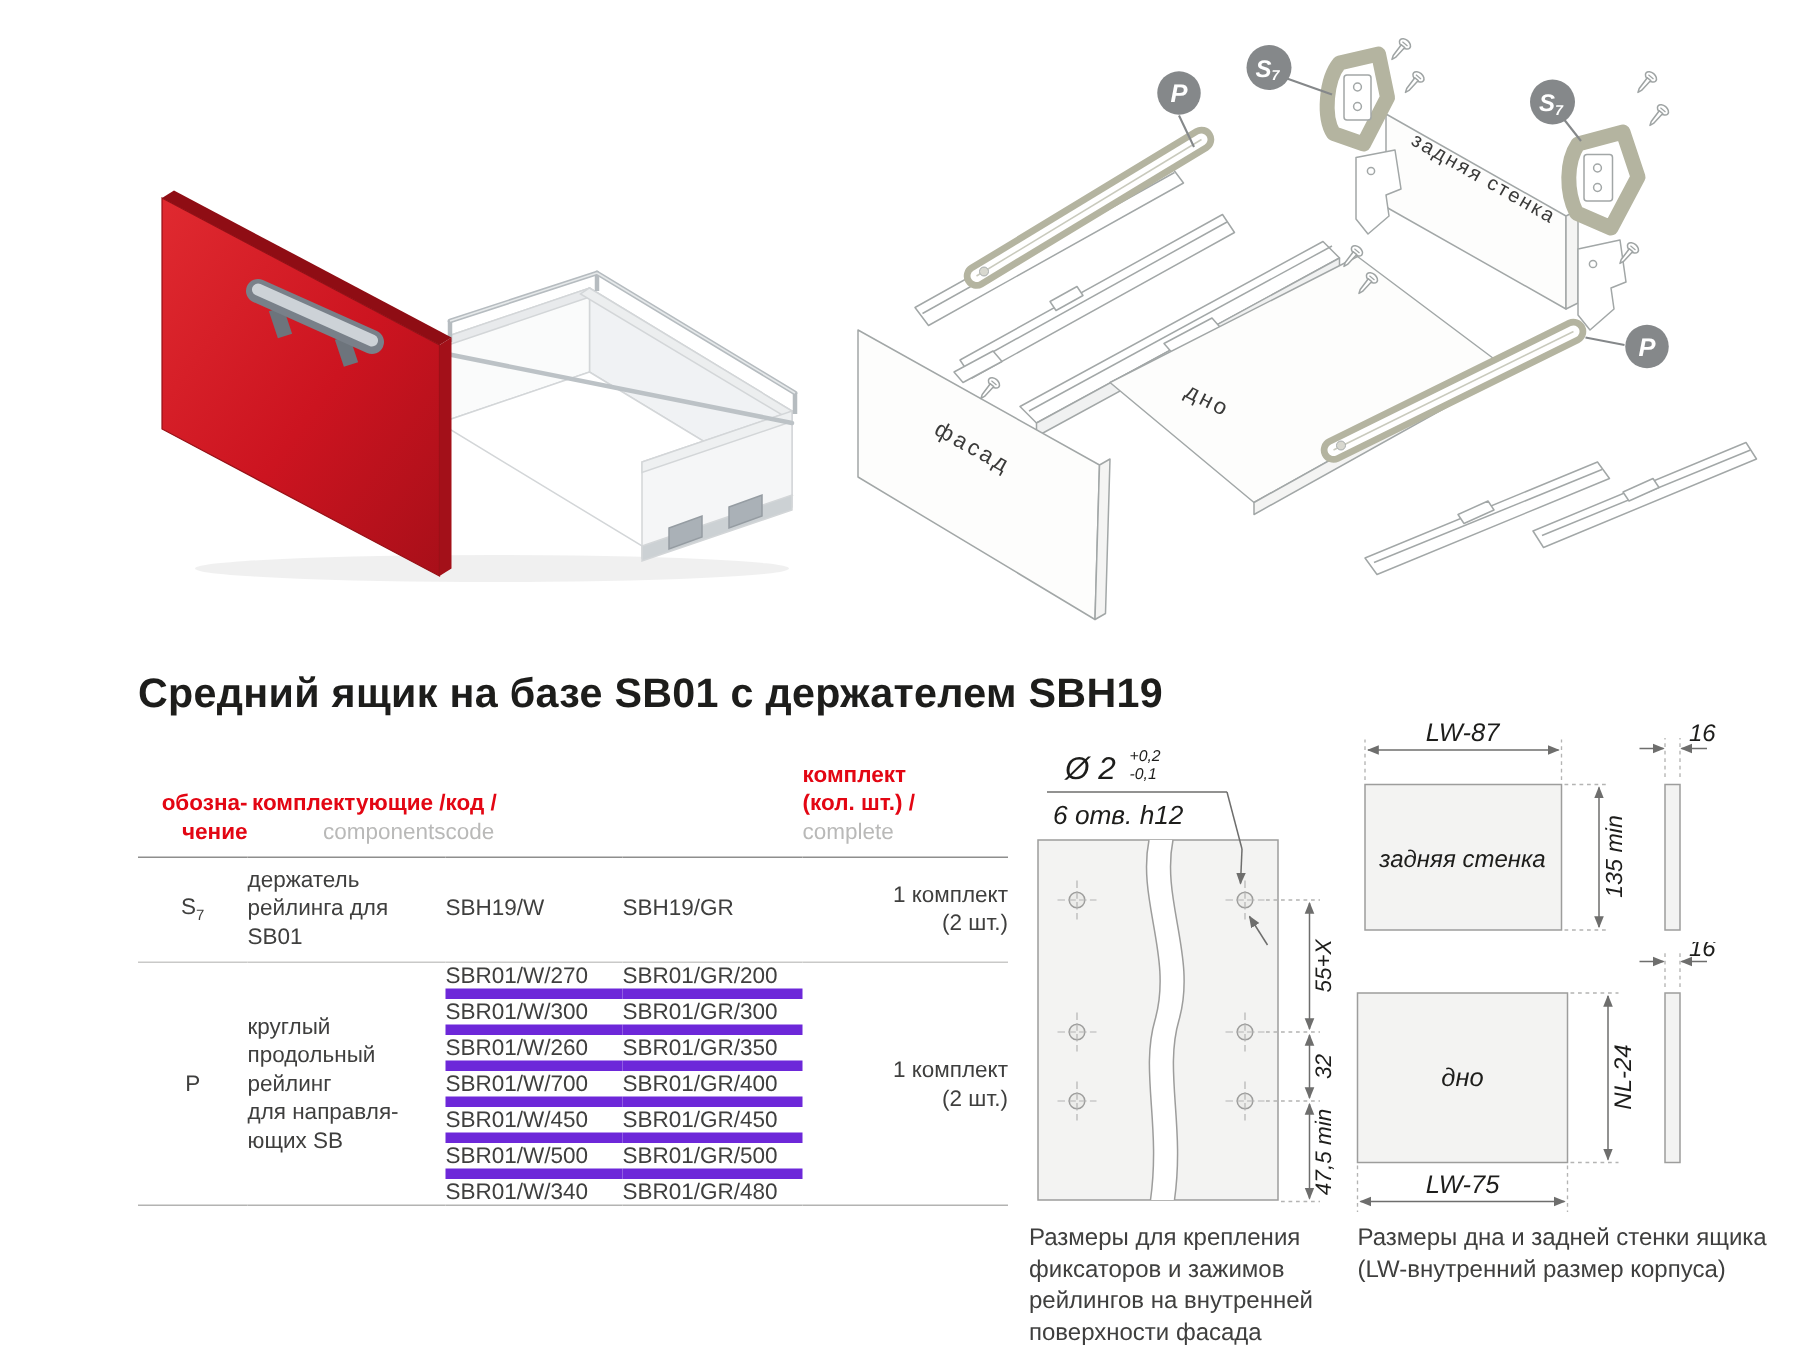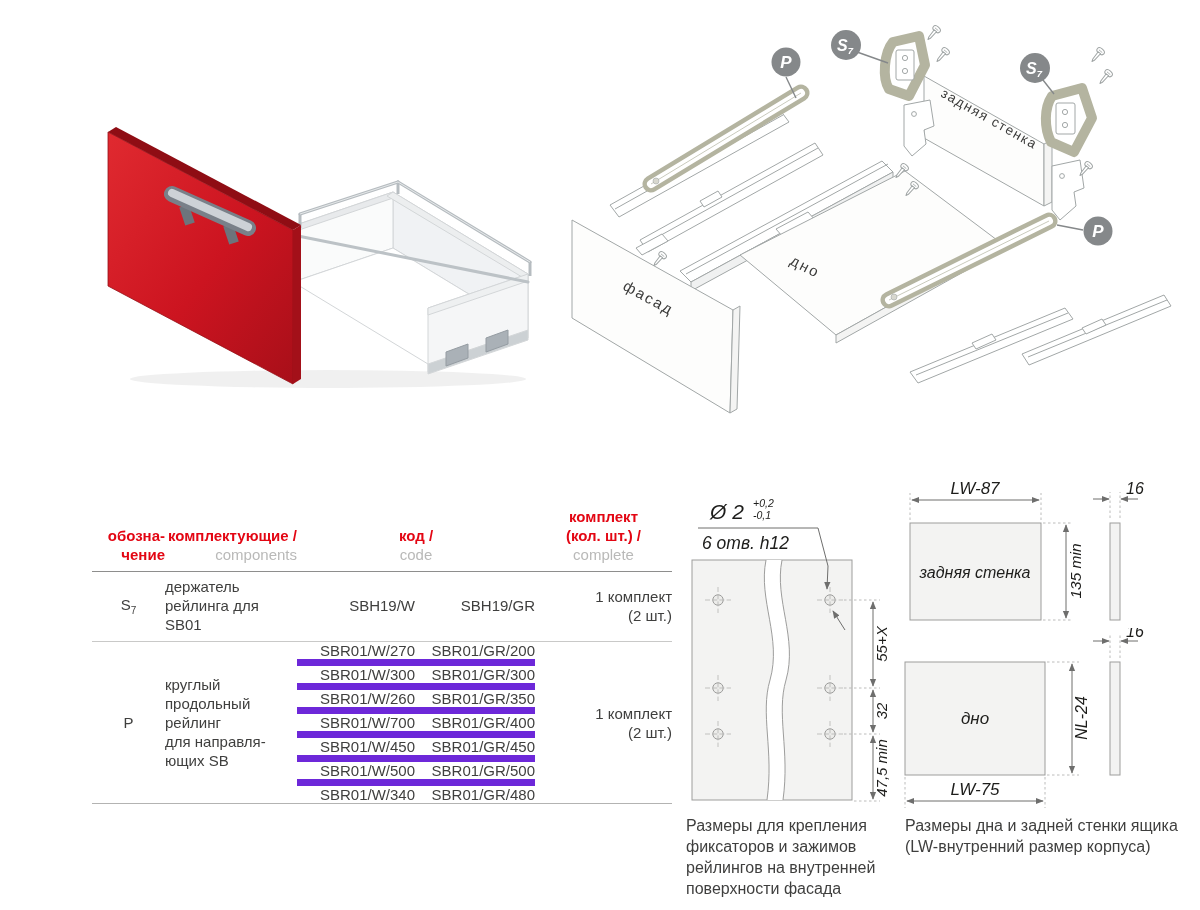--- a/index.html
+++ b/index.html
@@ -16,26 +16,26 @@
   
   table.spec { position:absolute; left:92px; top:507px; width:580px;
                border-collapse:collapse; border-bottom:1px solid #b3b3b2; }
   table.spec th, table.spec td { padding:0; font-weight:normal; }
   table.spec thead th { vertical-align:bottom; padding-bottom:7px; border-bottom:1px solid #8e8e8d; }
   .red { color:#e30613; font-weight:bold; font-size:15px; line-height:19px; }
   .en  { color:#b9b9b8; font-size:15px; line-height:19px; }
   .pre { white-space:pre-line; }
   th.h-sign, th.h-comp { text-align:right; }
   th.h-comp .en { padding-left:9px; }
-  th.h-code, th.h-compl { text-align:center; }
+  th.h-code, th.h-compl { text-align:left; }
   table.spec td { color:#3f3f3e; font-size:15px; vertical-align:middle; }
   td.sign  { text-align:center; font-weight:bold; font-size:16px; color:#2e2e2d; }
   td.sign sub { font-size:10px; }
   td.comp  { line-height:19px; }
-  td.code  { font-size:15.5px;text-align:right; }
+  td.code  { font-size:15.5px; }
   td.compl { text-align:right; line-height:19px; }
   tr.r1 td { padding:5px 0 7px; border-bottom:1px solid #c9c9c8; }
   td.code  { padding:5.5px 0; }
   td.code.div { border-bottom:7px solid #6d28d9; }
 
   .cap { position:absolute; font-size:16px; line-height:21px; color:#3f3f3e; }
   #capA { left:686px; top:815px; width:206px; }
   #capB { left:905px; top:815px; width:292px; }
 
   .dim  { font-style:italic; fill:#1d1d1b; }
@@ -216,20 +216,21 @@
         <tspan font-size="16">S</tspan><tspan font-size="9.5" dy="2.5">7</tspan>
       </text>
     </g>
     <g>
       <line x1="531" y1="222" x2="505" y2="217" stroke="#85888a" stroke-width="1.4"></line>
       <circle cx="546" cy="223" r="14.5" fill="#85888a"></circle>
       <text x="546" y="229" text-anchor="middle" font-size="17" font-weight="bold" font-style="italic" fill="#fff">P</text>
     </g>
   </svg>
 
+  <h1 id="title">Средний ящик на базе SB01 с держателем SBH19</h1>
 
   <table class="spec">
     <colgroup>
       <col style="width:73px">
         <col style="width:132px">
         <col style="width:118px">
         <col style="width:120px">
         <col style="width:137px">
     </colgroup>
     <thead>

